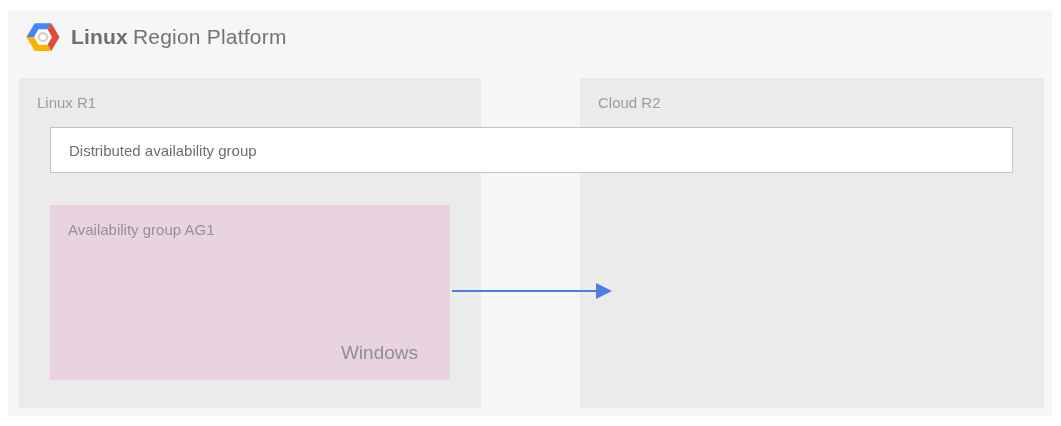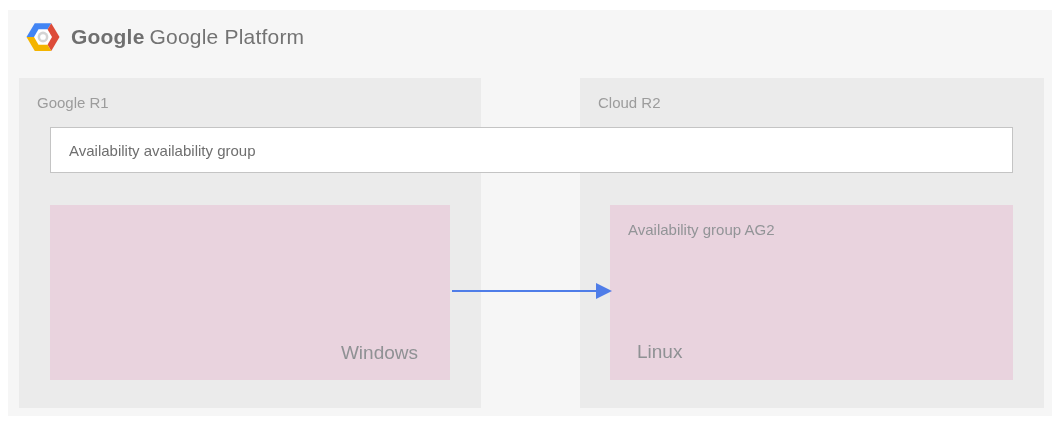--- a/index.html
+++ b/index.html
@@ -118,42 +118,39 @@
     <div class="brand">
       <svg width="36" height="36" viewBox="0 0 48 48">
         <polygon points="2,24 13,5.5 35,5.5 24,24" fill="#4285f4"></polygon>
         <polygon points="35,5.5 46,24 35,42.5 24,24" fill="#dd4b39"></polygon>
         <polygon points="2,24 13,42.5 35,42.5 24,24" fill="#f4b400"></polygon>
         <polygon points="12,24 18,13.8 30,13.8 36,24 30,34.2 18,34.2" fill="#ffffff"></polygon>
         <circle cx="24" cy="24" r="7.2" fill="#d4d4d4"></circle>
         <circle cx="24" cy="24" r="3.8" fill="#ffffff"></circle>
       </svg>
       <div class="brand-text">
-        <span class="brand-google">Google</span><span class="brand-rest">Google Platform</span>
+        <span class="brand-google">Linux</span><span class="brand-rest">Region Platform</span>
       </div>
     </div>
 
     <div class="region region-r1">
-      <div class="region-label">Google R1</div>
+      <div class="region-label">Linux R1</div>
     </div>
 
     <div class="region region-r2">
       <div class="region-label">Cloud R2</div>
     </div>
 
     <div class="dag-box">
-      <span class="dag-label">Availability availability group</span>
+      <span class="dag-label">Distributed availability group</span>
     </div>
 
     <div class="ag ag-1">
+      <div class="ag-label">Availability group AG1</div>
       <div class="os-label os-windows">Windows</div>
     </div>
 
-    <div class="ag ag-2">
-      <div class="ag-label">Availability group AG2</div>
-      <div class="os-label os-linux">Linux</div>
-    </div>
 
     <div class="arrow-line"></div>
     <div class="arrow-head"></div>
 
   </div>
 </div>
 
 </body></html>

